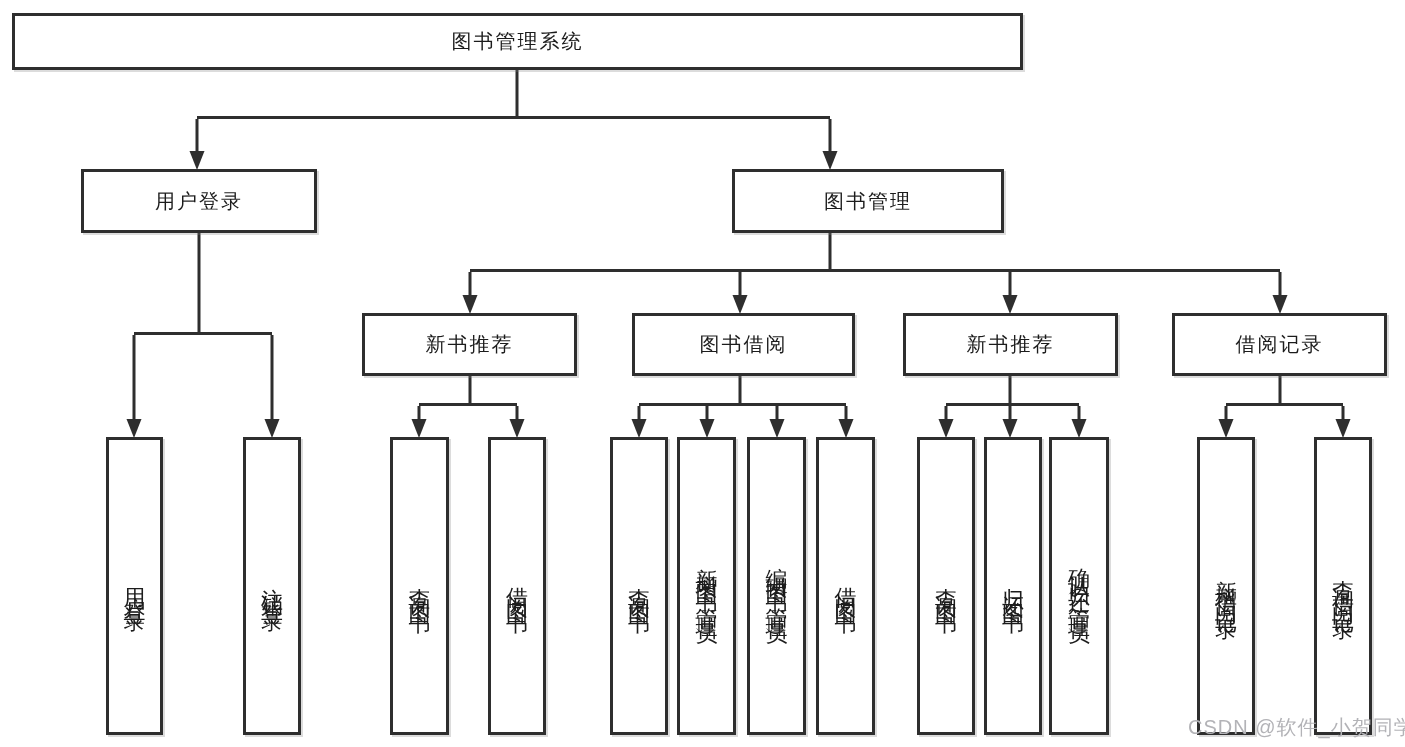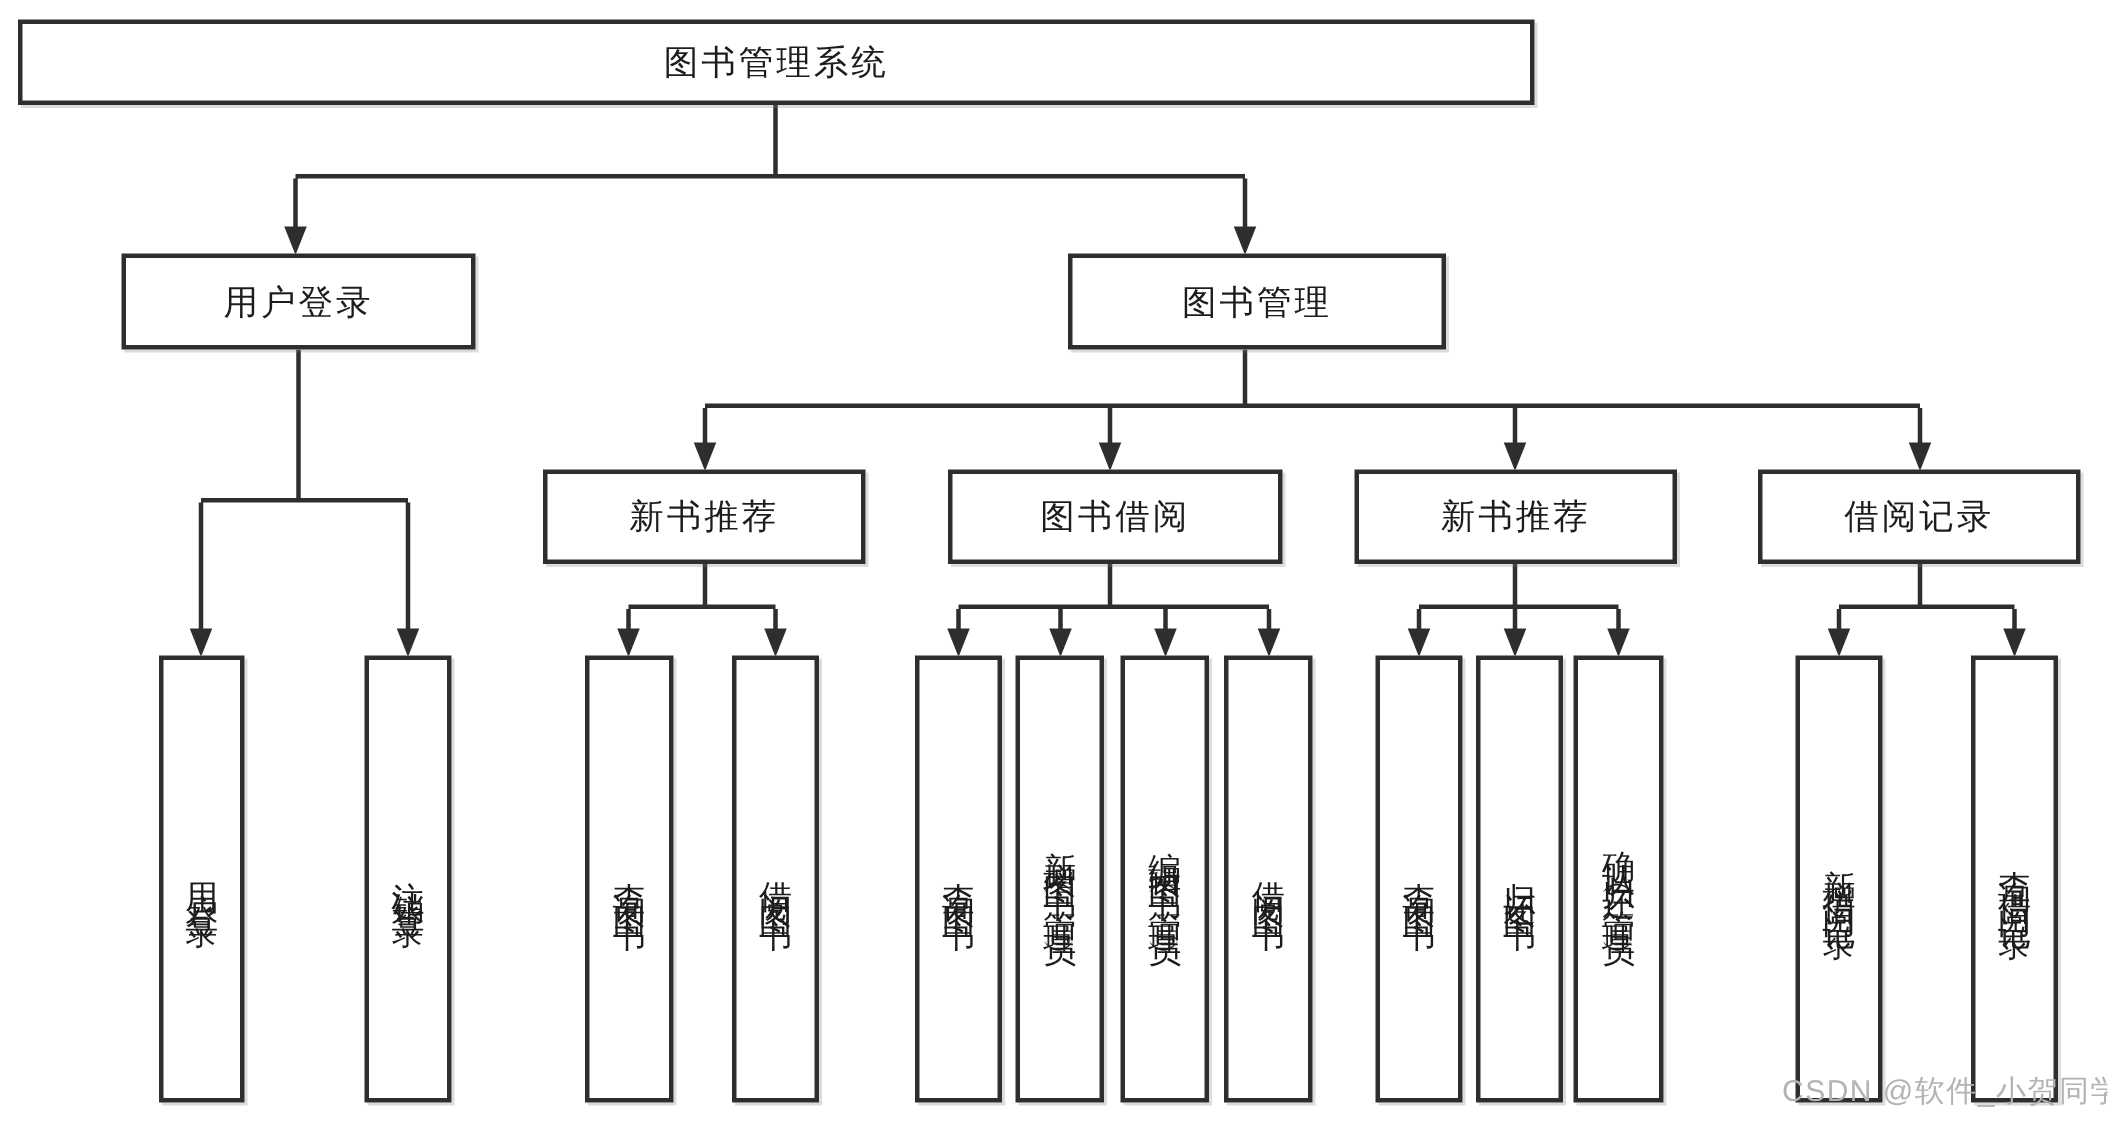--- a/index.html
+++ b/index.html
@@ -27,21 +27,21 @@
     position: absolute;
     background: #fff;
     border: 3px solid var(--line);
     display: flex;
     align-items: center;
     justify-content: center;
     box-shadow: 2px 2px 0 rgba(130,130,130,0.28);
   }
   .box .lbl {
     color: var(--text);
-    font-size: 23px;
+    font-size: 20px;
     letter-spacing: 2px;
     white-space: nowrap;
   }
   .box.leaf .lbl {
     writing-mode: vertical-rl;
     text-orientation: mixed;
     font-size: 22px;
     letter-spacing: 8px;
     white-space: normal;
     line-height: 1;
@@ -101,21 +101,21 @@
     </g>
   </svg>
 
   <div class="box" style="left:12px; top:13px; width:1011px; height:57px">
     <span class="lbl">图书管理系统</span>
   </div>
 
   <div class="box" style="left:81px; top:169px; width:236px; height:64px">
     <span class="lbl">用户登录</span>
   </div>
-  <div class="box" style="left:712px; top:169px; width:252px; height:64px">
+  <div class="box" style="left:732px; top:169px; width:272px; height:64px">
     <span class="lbl">图书管理</span>
   </div>
 
   <div class="box" style="left:362px; top:313px; width:215px; height:63px">
     <span class="lbl">新书推荐</span>
   </div>
   <div class="box" style="left:632px; top:313px; width:223px; height:63px">
     <span class="lbl">图书借阅</span>
   </div>
   <div class="box" style="left:903px; top:313px; width:215px; height:63px">

